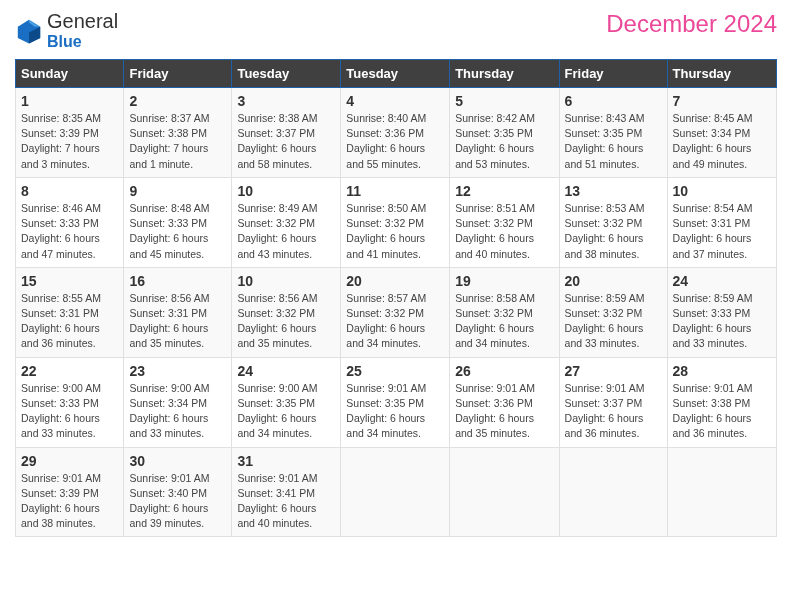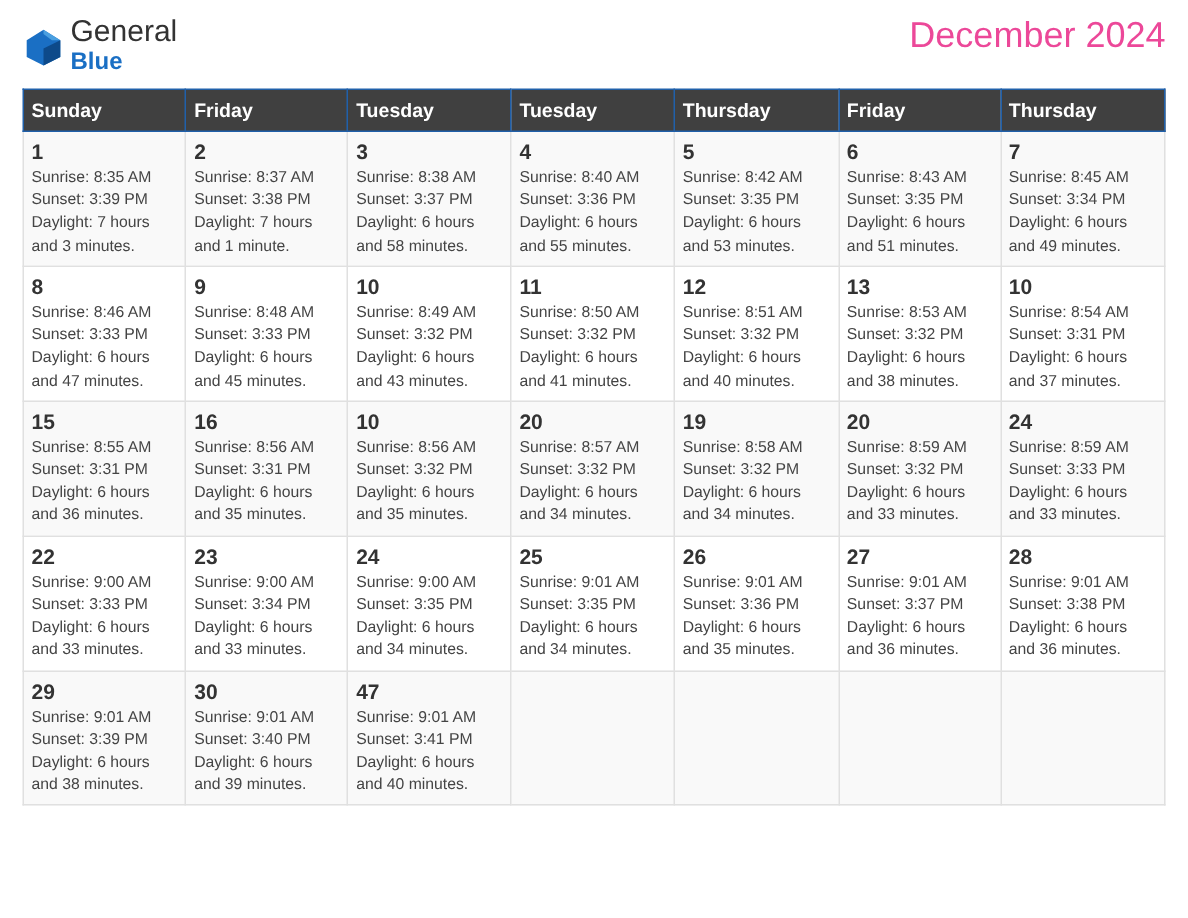--- a/index.html
+++ b/index.html
@@ -246,21 +246,21 @@
         <tr>
           <td>
             <span class="day-number">29</span>
             <div class="day-info">Sunrise: 9:01 AM<br>Sunset: 3:39 PM<br>Daylight: 6 hours<br>and 38 minutes.</div>
           </td>
           <td>
             <span class="day-number">30</span>
             <div class="day-info">Sunrise: 9:01 AM<br>Sunset: 3:40 PM<br>Daylight: 6 hours<br>and 39 minutes.</div>
           </td>
           <td>
-            <span class="day-number">47</span>
+            <span class="day-number">31</span>
             <div class="day-info">Sunrise: 9:01 AM<br>Sunset: 3:41 PM<br>Daylight: 6 hours<br>and 40 minutes.</div>
           </td>
           <td class="empty-cell"></td>
           <td class="empty-cell"></td>
           <td class="empty-cell"></td>
           <td class="empty-cell"></td>
         </tr>
       </tbody>
   </table>
 </div>

